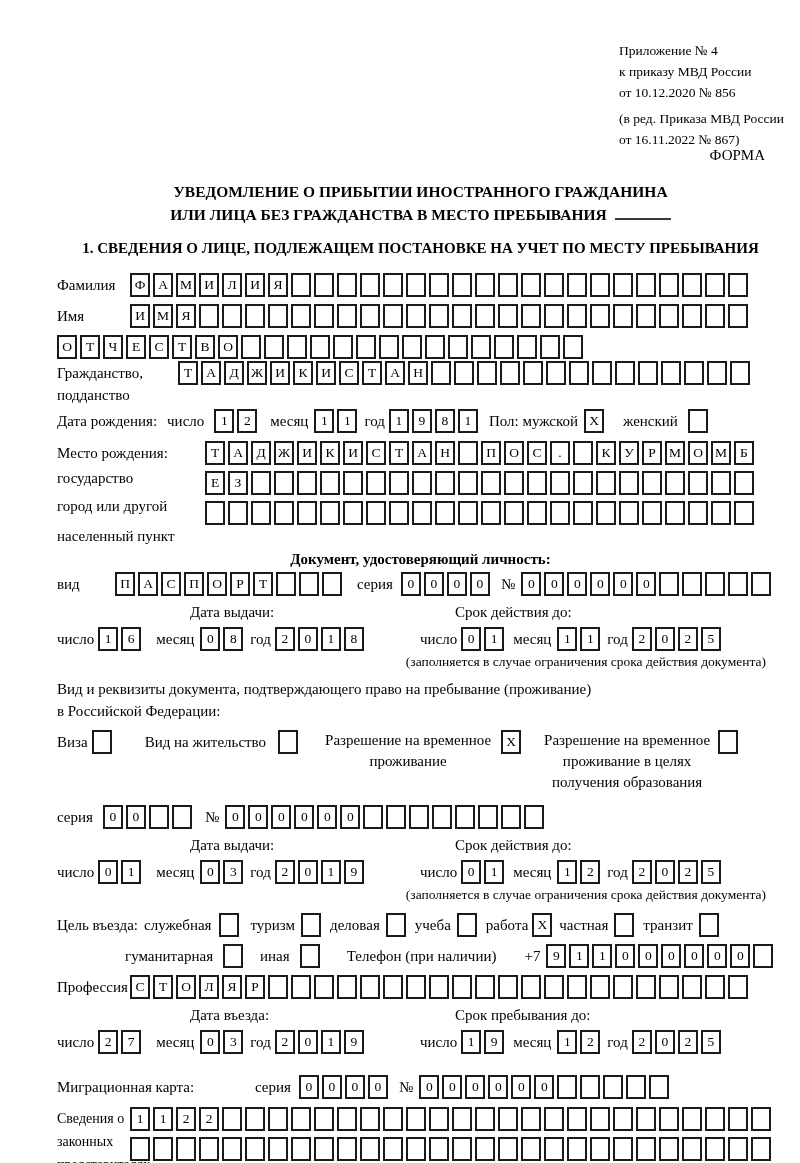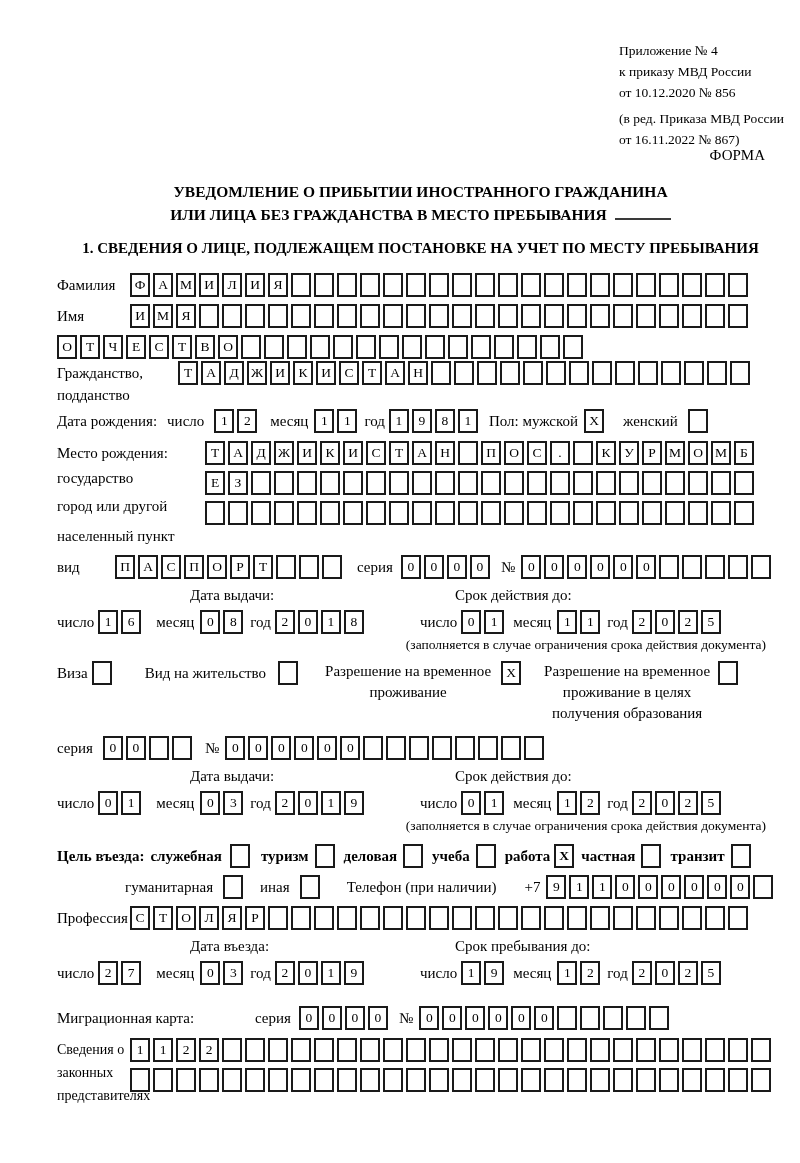--- a/index.html
+++ b/index.html
@@ -298,20 +298,21 @@
             <span class="cell"></span>
             <span class="cell"></span>
             <span class="cell"></span>
             <span class="cell"></span>
             <span class="cell"></span>
             <span class="cell"></span>
           </span>
       </span>
     </div>
 
+    <div class="doc-heading" style="margin-top:0px;">Документ, удостоверяющий личность:</div>
 
     <div class="frow" style="margin-top:4px;align-items:center;">
       <span class="lbl" style="width:58px;">вид</span>
       <span class="cells mr12">
           <span class="cell">П</span>
           <span class="cell">А</span>
           <span class="cell">С</span>
           <span class="cell">П</span>
           <span class="cell">О</span>
           <span class="cell">Р</span>
@@ -382,20 +383,24 @@
         <span class="cells">
             <span class="cell">2</span>
             <span class="cell">0</span>
             <span class="cell">2</span>
             <span class="cell">5</span>
           </span>
       </span>
     </div>
     <div class="note-right">(заполняется в случае ограничения срока действия документа)</div>
 
+    <div class="intro">
+      <div>Вид и реквизиты документа, подтверждающего право на пребывание (проживание)</div>
+      <div>в Российской Федерации:</div>
+    </div>
 
     <div class="visa-row">
       <span class="lbl mr4">Виза</span>
       <span class="cells">
           <span class="cell"></span>
         </span>
       <span class="lbl ml30 mr12">Вид на жительство</span>
       <span class="cells">
           <span class="cell"></span>
         </span>
@@ -482,21 +487,21 @@
         <span class="cells">
             <span class="cell">2</span>
             <span class="cell">0</span>
             <span class="cell">2</span>
             <span class="cell">5</span>
           </span>
       </span>
     </div>
     <div class="note-right">(заполняется в случае ограничения срока действия документа)</div>
 
-    <div class="frow" style="margin-top:10px;align-items:flex-end;font-weight:bold;">
+    <div class="frow" style="margin-top:10px;align-items:flex-end;">
       <span class="lbl mr6">Цель въезда:</span>
       <span class="lbl mr8">служебная</span>
       <span class="cells mr8">
           <span class="cell"></span>
         </span>
       <span class="lbl mr6">туризм</span>
       <span class="cells mr6">
           <span class="cell"></span>
         </span>
       <span class="lbl mr6">деловая</span>

